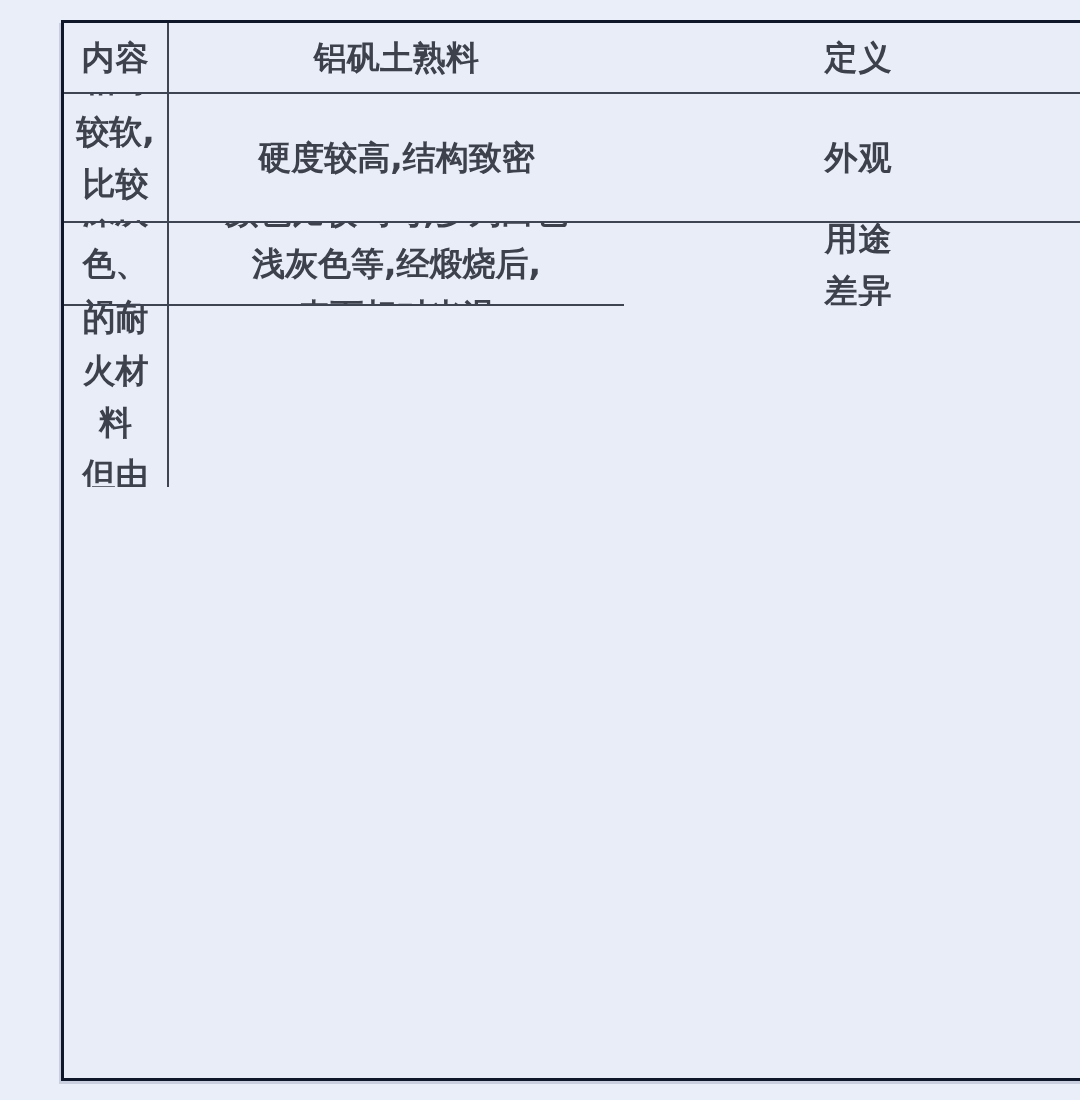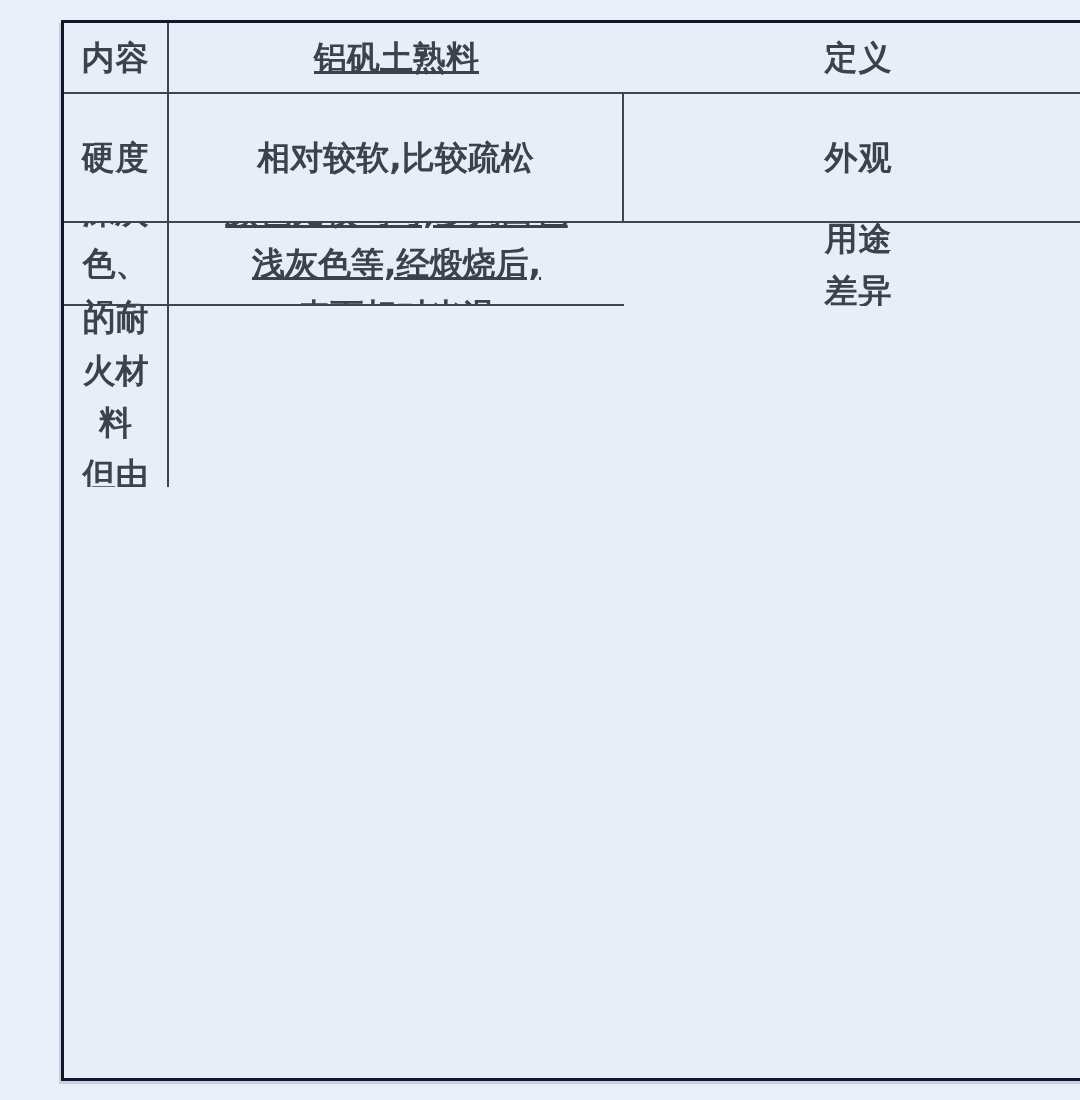--- a/index.html
+++ b/index.html
@@ -41,37 +41,37 @@
     justify-content: center;
     text-align: center;
     white-space: pre-line;
     font-size: 33px;
     line-height: 52px;
     font-weight: 600;
     color: #3c414c;
     padding: 4px 6px;
     overflow: hidden;
   }
-  .cell.last-col { border-right: none; text-decoration: underline; }
+  .cell.last-col { border-right: none; }
   .cell.last-row { border-bottom: none; }
   .cell.row-label { letter-spacing: 1px; }
 </style>
 </head>
 <body>
 
 <div class="page">
   <div class="cmp-table">
 
     <div class="cell row-label">内容</div>
     <div class="cell last-col">铝矾土熟料</div>
 
     <div class="cell row-label">定义</div>
 
-    <div class="cell row-label">硬度</div>
     <div class="cell">相对较软,比较疏松</div>
+    <div class="cell last-col">硬度较高,结构致密</div>
 
     <div class="cell row-label">外观</div>
     <div class="cell">颜色多样,有灰白色
 深灰色、褐色等
 其表面较粗糙</div>
     <div class="cell last-col">颜色比较均匀,多为白色
 浅灰色等,经煅烧后,
 表面相对光滑</div>
 
     <div class="cell row-label last-row">用途

